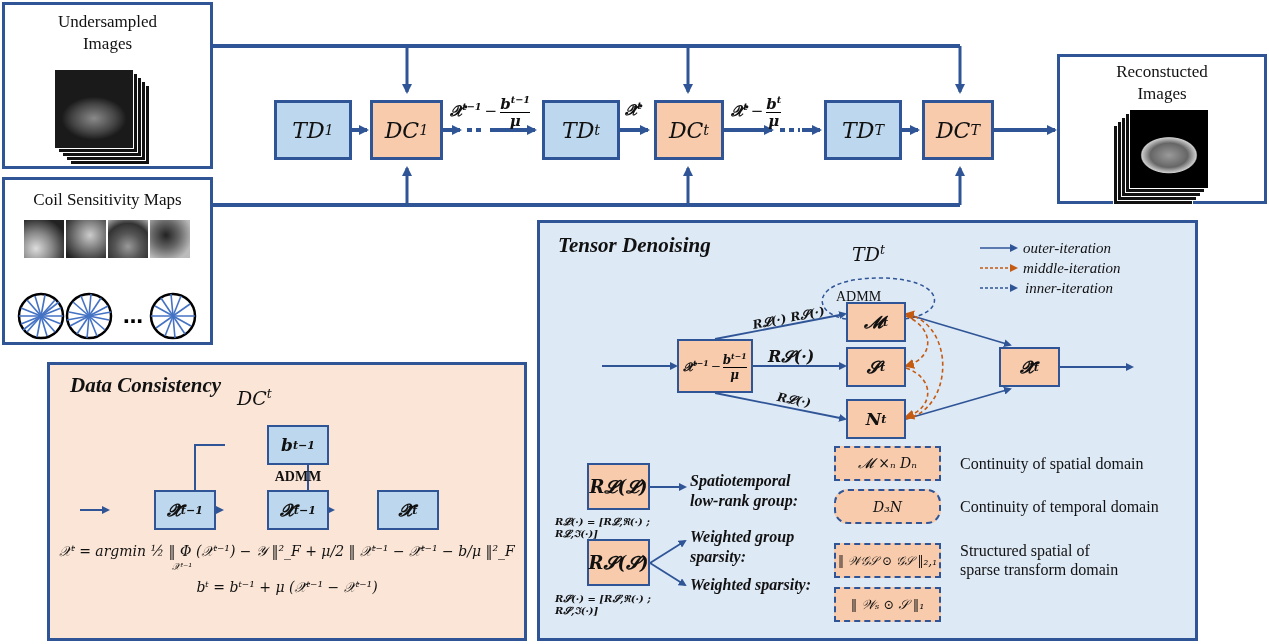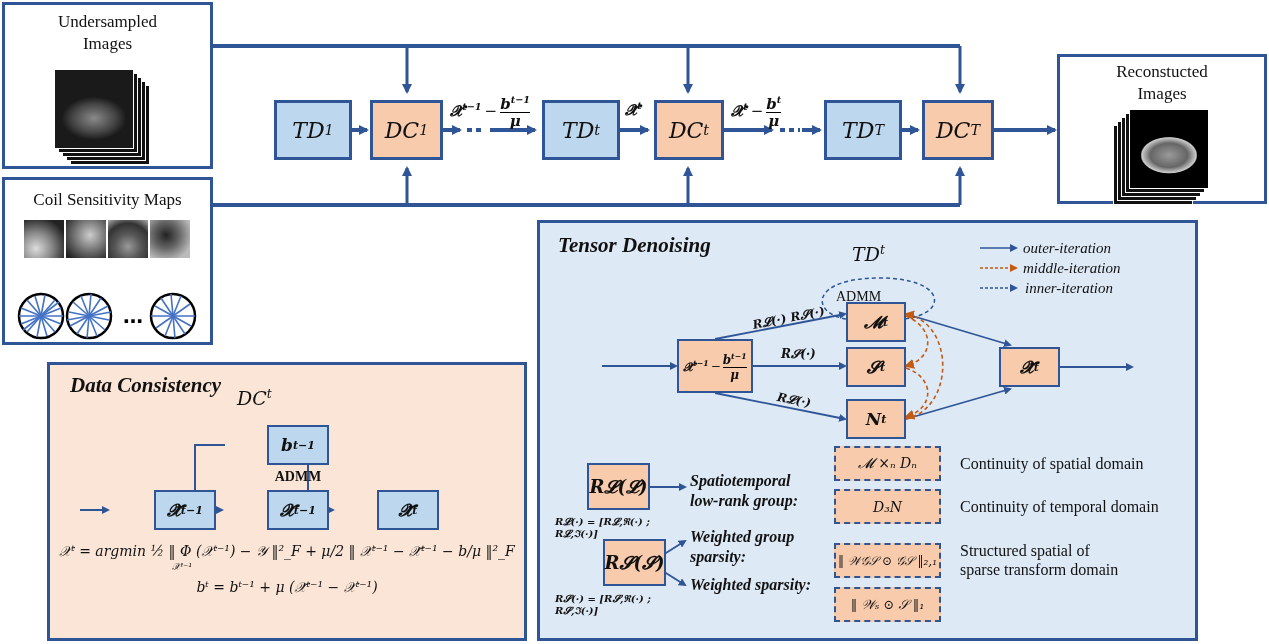--- a/index.html
+++ b/index.html
@@ -266,21 +266,21 @@
     <path d="M366,145 C395,155 395,185 366,194" stroke="#c55a11" stroke-width="1.6" stroke-dasharray="4 3" fill="none" marker-end="url(#aho)"></path>
     <path d="M366,196 C415,185 415,100 366,91" stroke="#c55a11" stroke-width="1.6" stroke-dasharray="4 3" fill="none" marker-end="url(#aho)"></path>
 
     <path d="M110,264 L145,264" stroke="#2f5597" stroke-width="1.8" marker-end="url(#ah)"></path>
     <path d="M110,340 L145,318" stroke="#2f5597" stroke-width="1.8" marker-end="url(#ah)"></path>
     <path d="M110,340 L145,362" stroke="#2f5597" stroke-width="1.8" marker-end="url(#ah)"></path>
   </svg>
 
   <div class="abs" style="left:296px;top:66px;font-size:14px;">ADMM</div>
   <div class="abs math" style="left:212px;top:88px;font-size:12px;font-weight:bold;transform:rotate(-11deg);">R𝓛(·) R𝓢(·)</div>
-  <div class="abs math" style="left:241px;top:124px;font-size:12px;font-weight:bold;">R𝓢(·)</div>
+  <div class="abs math" style="left:228px;top:124px;font-size:16px;font-weight:bold;">R𝓢(·)</div>
   <div class="abs math" style="left:237px;top:170px;font-size:12px;font-weight:bold;transform:rotate(11deg);">R𝓛(·)</div>
 
   <div class="blk orange thin" style="left:137px;top:116px;width:76px;height:54px;font-size:12px;font-weight:bold;">
     <span style="display:flex;align-items:center;gap:2px;">
       <span><span>𝓧</span><sup>t−1</sup></span>
       <span style="font-weight:normal">−</span>
       <span style="display:inline-flex;flex-direction:column;align-items:center;line-height:14px;">
         <span style="border-bottom:1px solid #000;"><span>b</span><sup>t−1</sup></span>
         <span>μ</span>
       </span>
@@ -302,33 +302,33 @@
     <span>𝓧̃</span>
       <sup>t</sup>
   </div>
 
   <div class="blk orange thin" style="left:47px;top:240px;width:63px;height:47px;font-size:18px;font-weight:bold;">R𝓛(𝓛)</div>
   <div class="abs math" style="left:15px;top:293px;font-size:10px;font-weight:bold;width:130px;">R𝓛(·) = [R𝓛,ℜ(·) ; R𝓛,ℑ(·)]</div>
   <div class="abs lbl-bi" style="left:150px;top:248px;">
     <div>Spatiotemporal</div>
     <div>low-rank group:</div>
   </div>
-  <div class="blk orange thin" style="left:47px;top:316px;width:63px;height:47px;font-size:18px;font-weight:bold;margin-left:16px;">R𝓢(𝓢)</div>
+  <div class="blk orange thin" style="left:47px;top:316px;width:63px;height:47px;font-size:18px;font-weight:bold;">R𝓢(𝓢)</div>
   <div class="abs math" style="left:15px;top:370px;font-size:10px;font-weight:bold;width:130px;">R𝓢(·) = [R𝓢,ℜ(·) ; R𝓢,ℑ(·)]</div>
   <div class="abs lbl-bi" style="left:150px;top:304px;">
     <div>Weighted group</div>
     <div>sparsity:</div>
   </div>
   <div class="abs lbl-bi" style="left:150px;top:352px;">Weighted sparsity:</div>
 
   <div class="blk orange dashed" style="left:294px;top:223px;width:107px;height:35px;font-size:14px;">𝓜 ×ₙ Dₙ</div>
   <div class="abs desc" style="left:420px;top:231px;">
     <div>Continuity of spatial domain</div>
   </div>
-  <div class="blk orange dashed" style="left:294px;top:266px;width:107px;height:35px;font-size:14px;">D₃N</div>
+  <div class="blk orange dashed" style="left:294px;top:266px;width:107px;height:35px;font-size:14px;border-radius:14px;">D₃N</div>
   <div class="abs desc" style="left:420px;top:274px;">
     <div>Continuity of temporal domain</div>
   </div>
   <div class="blk orange dashed" style="left:294px;top:320px;width:107px;height:35px;font-size:12px;">‖ 𝒲𝒢𝒮 ⊙ 𝒢𝒮 ‖₂,₁</div>
   <div class="abs desc" style="left:420px;top:318px;">
     <div>Structured spatial of</div>
     <div>sparse transform domain</div>
   </div>
   <div class="blk orange dashed" style="left:294px;top:364px;width:107px;height:35px;font-size:13px;">‖ 𝒲ₛ ⊙ 𝒮 ‖₁</div>
 </div>

